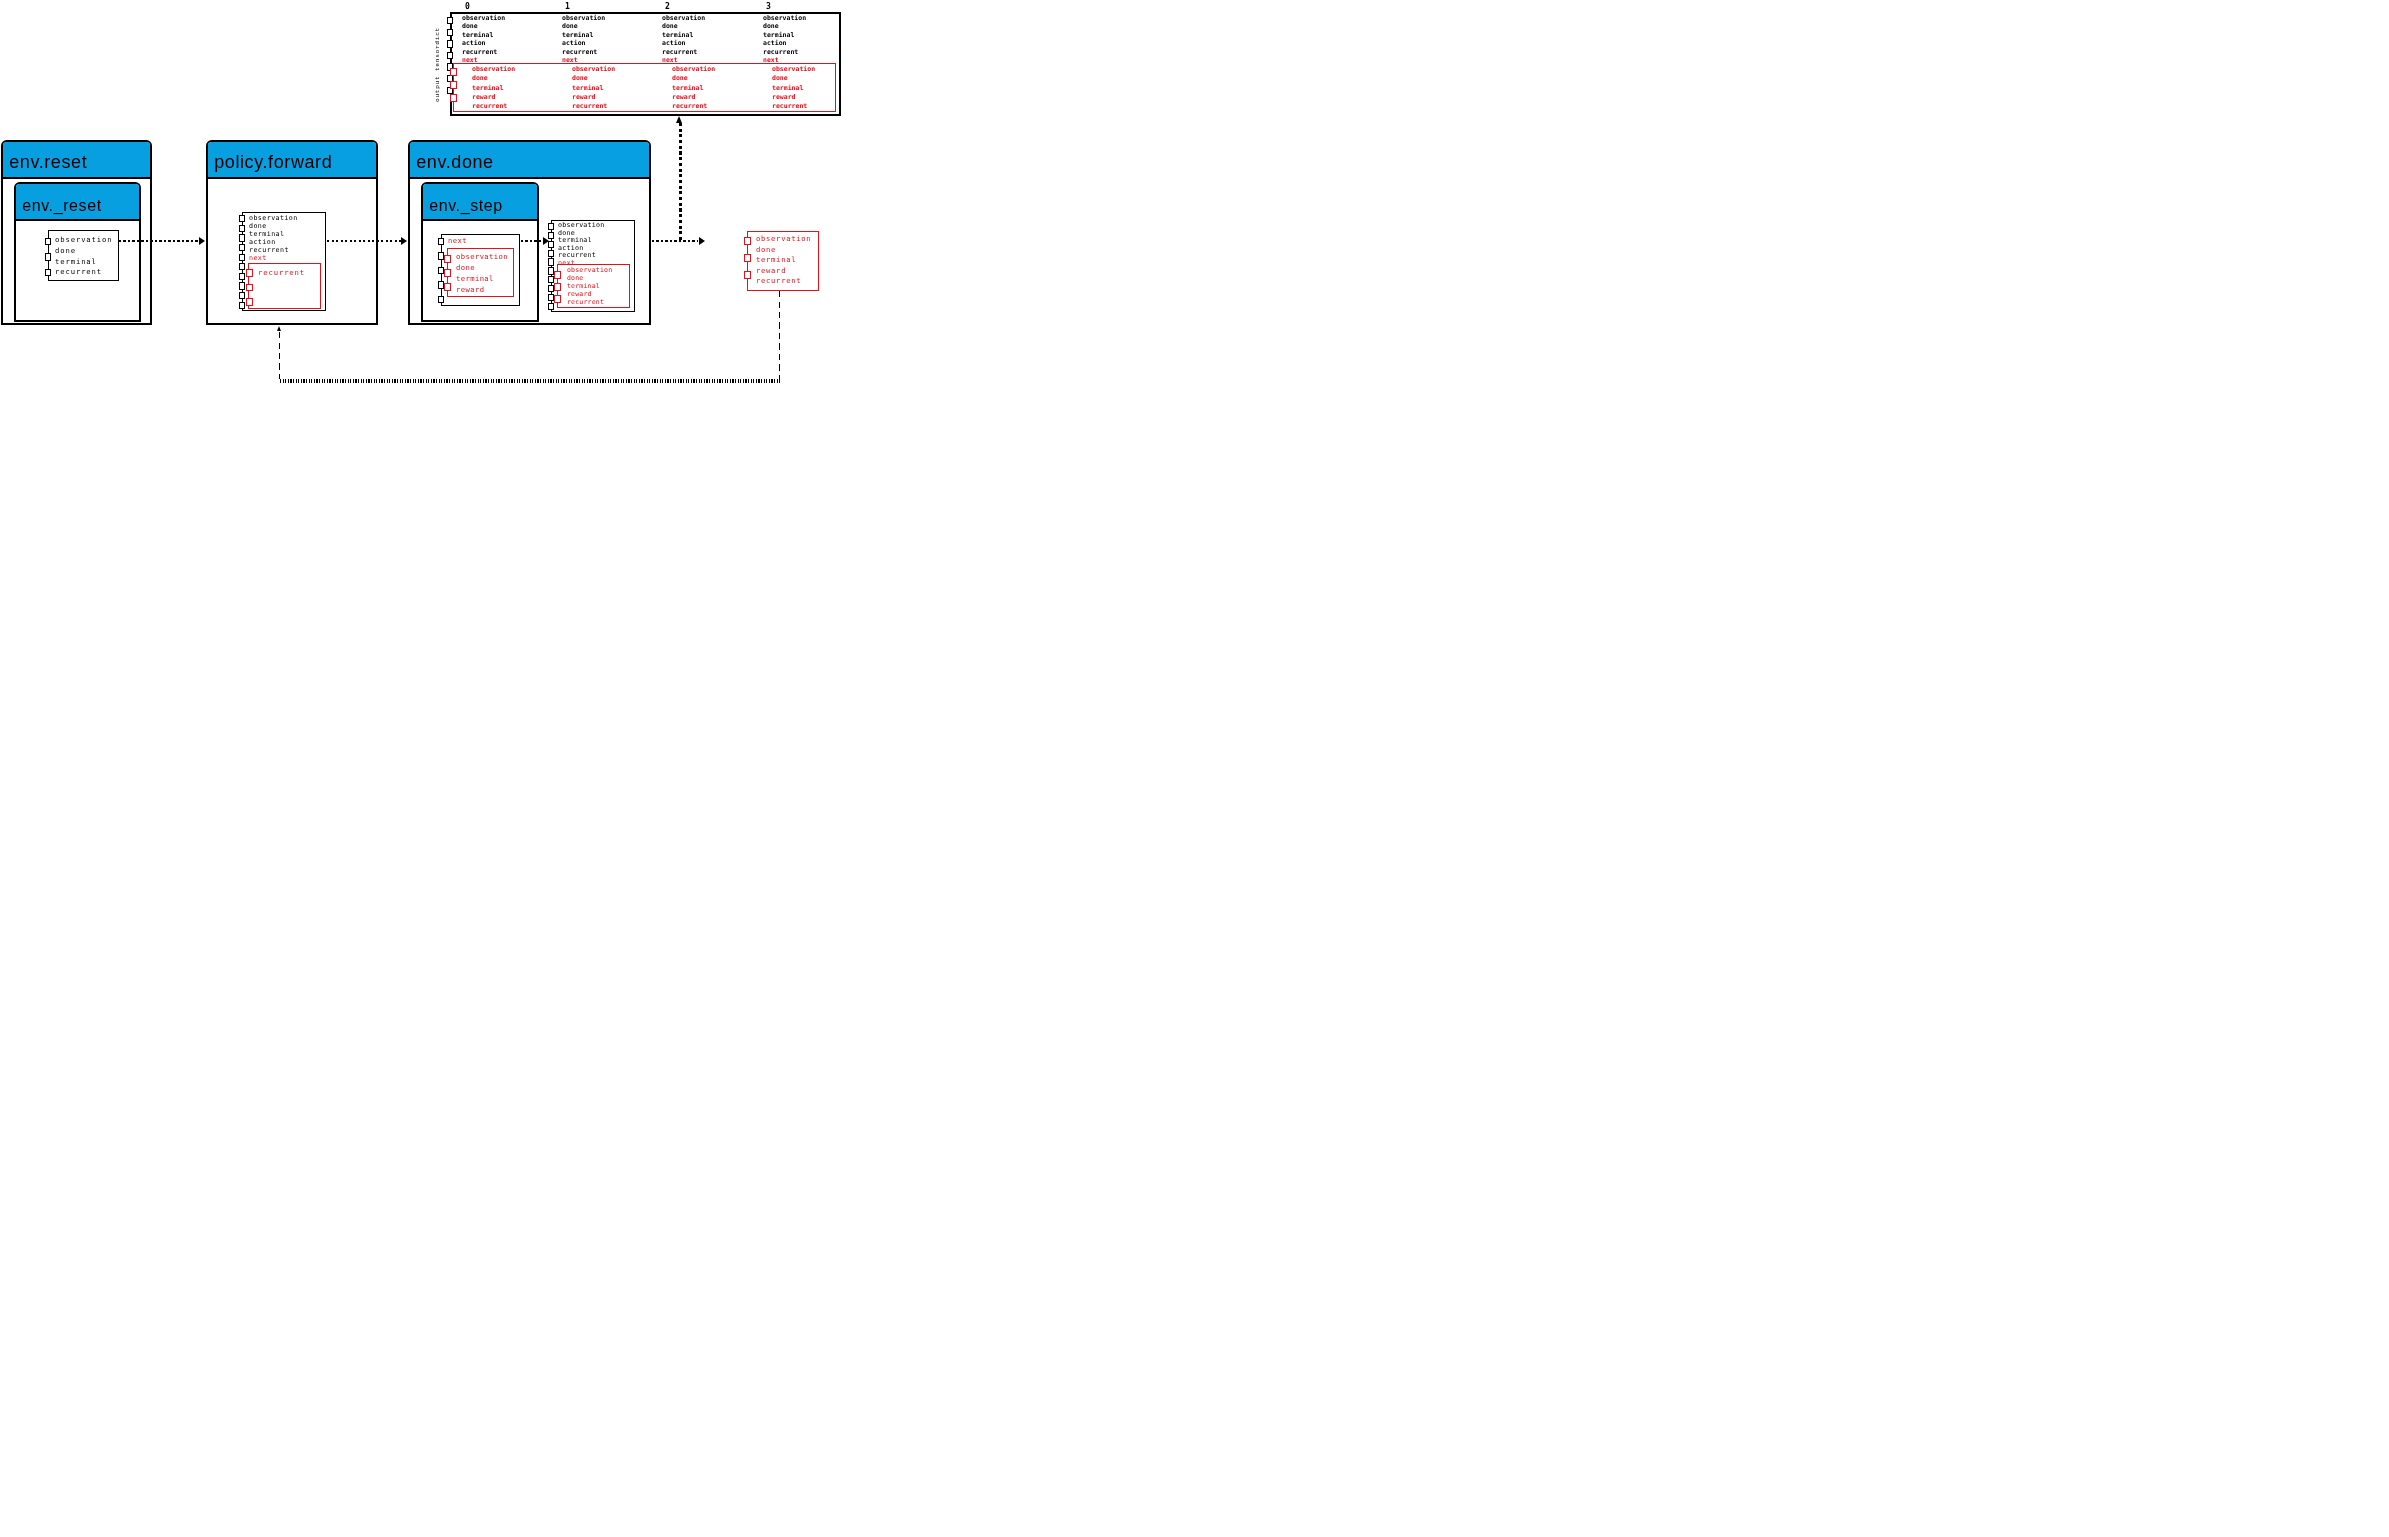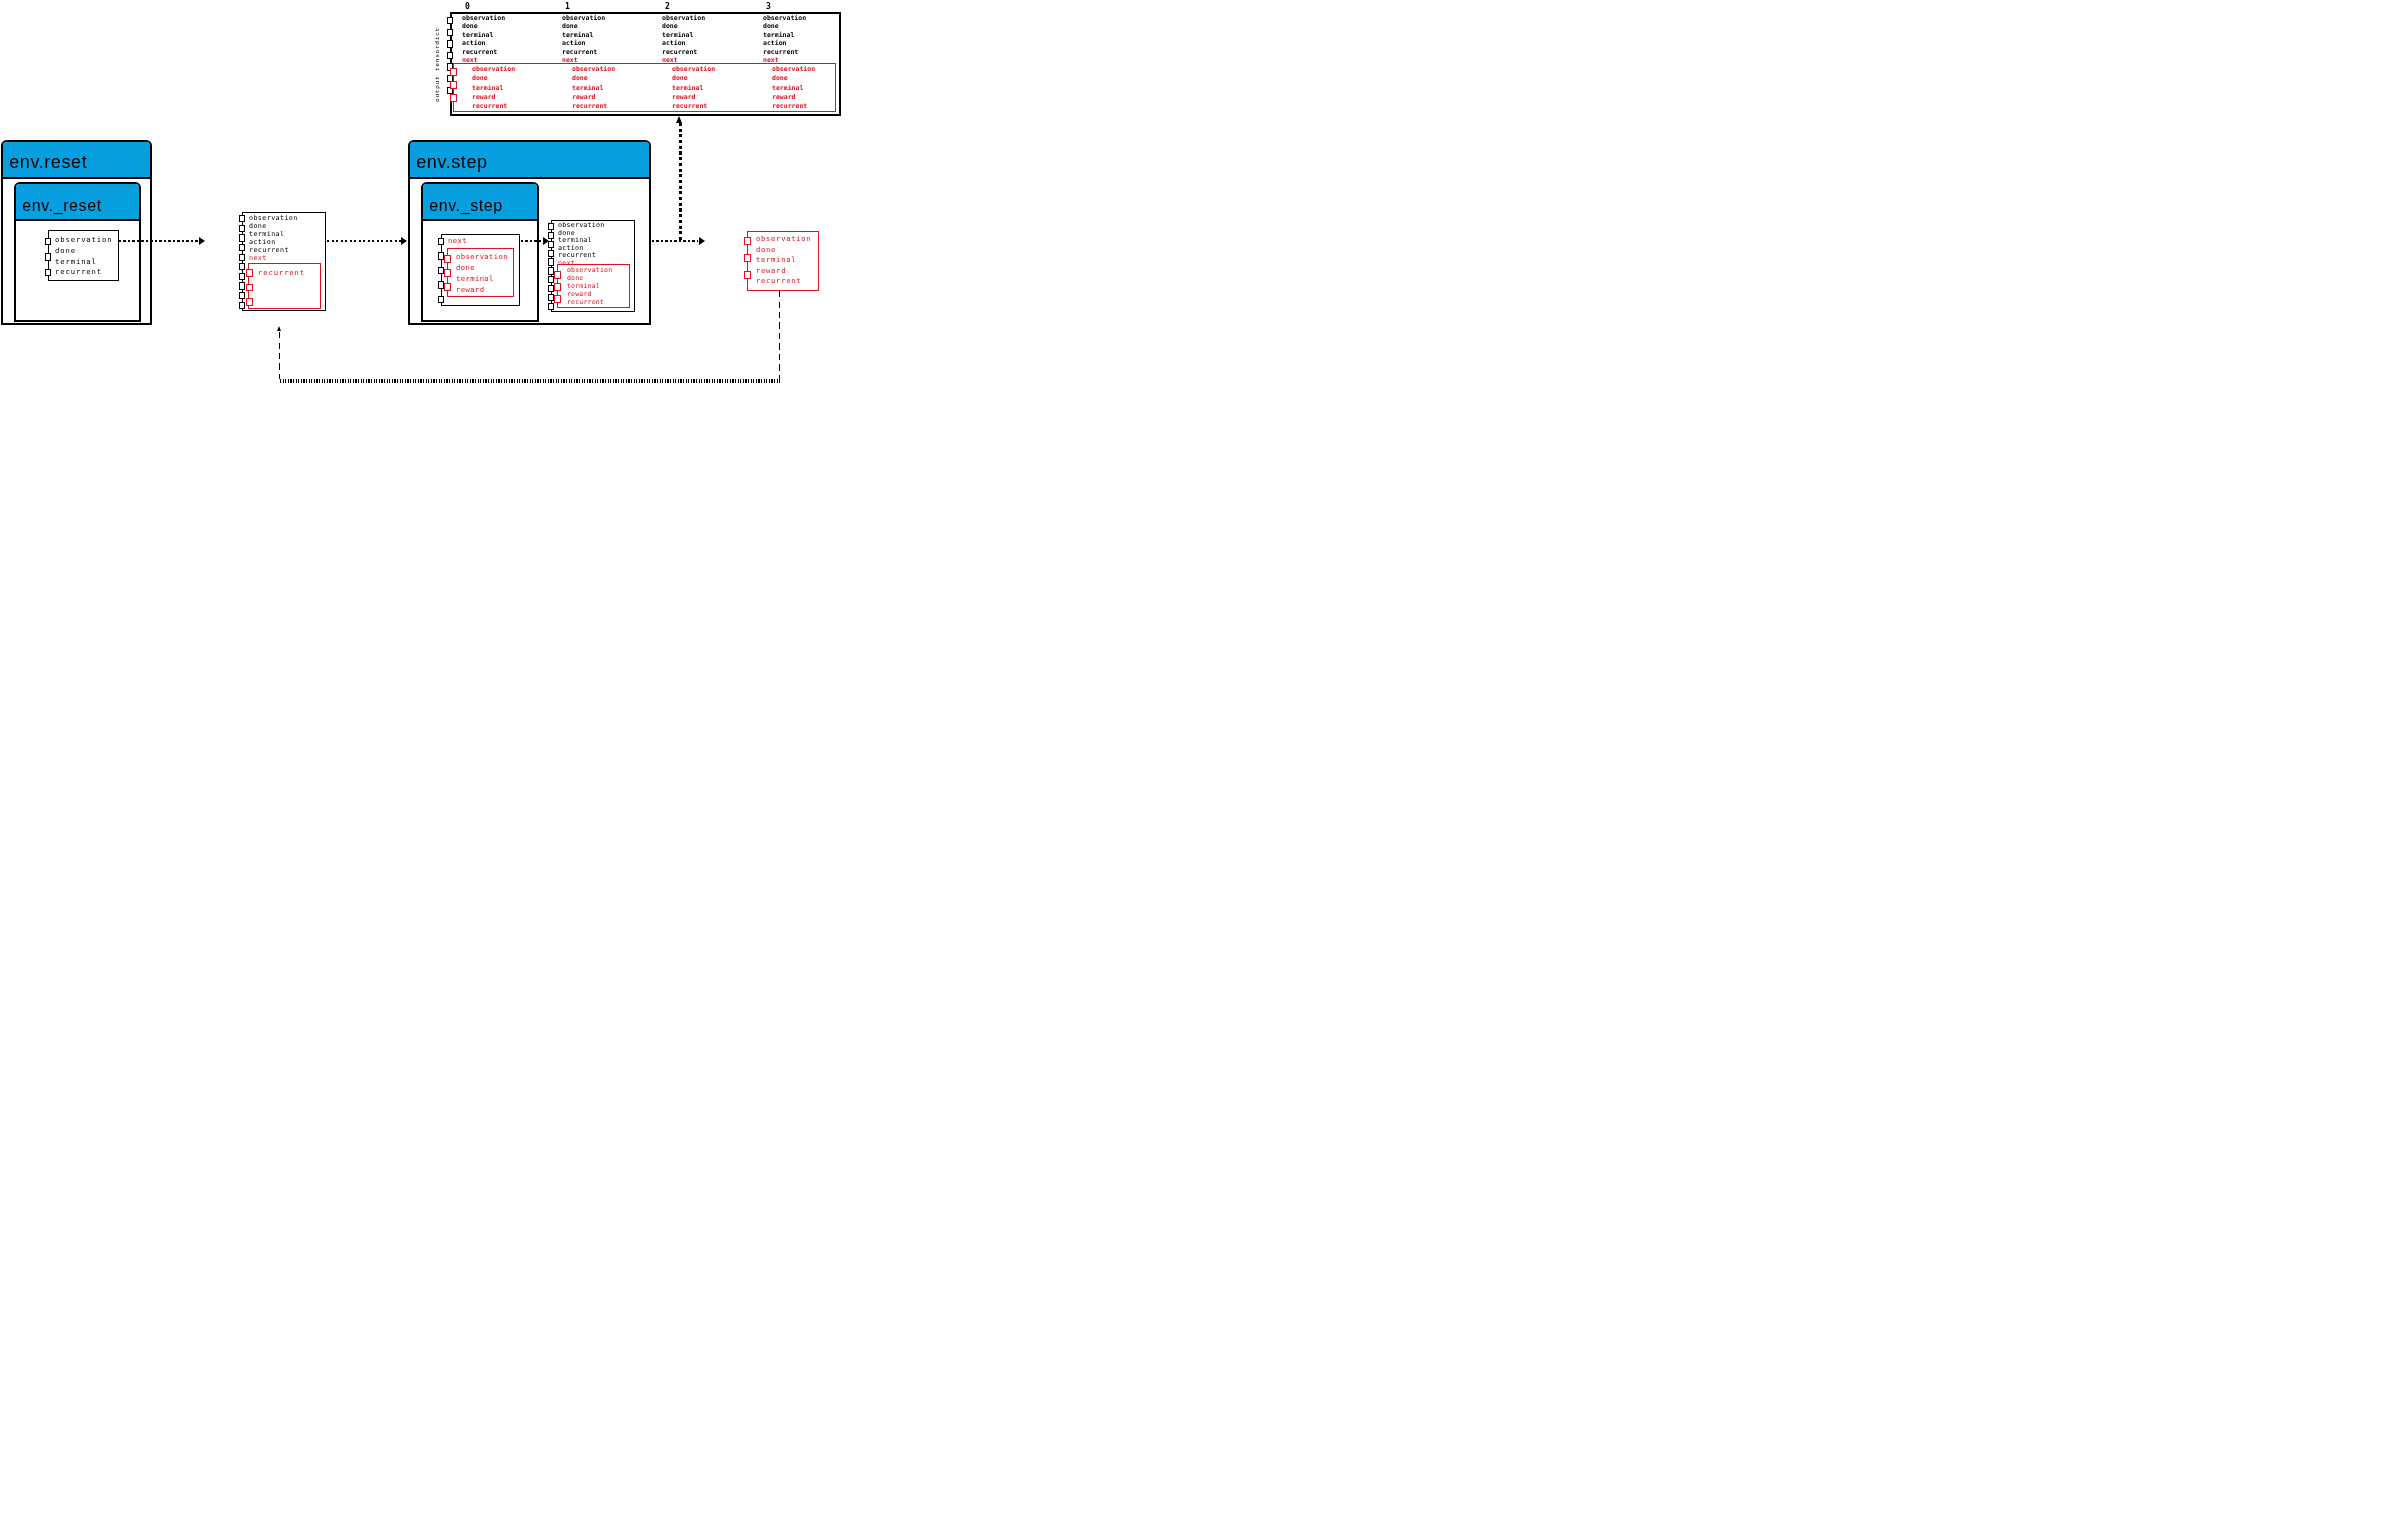--- a/index.html
+++ b/index.html
@@ -154,20 +154,25 @@
   </div>
   <div class="zip" style="left:45px; top:238px; height:38px">
     <i></i>
       <i></i>
       <i></i>
   </div>
 
   <div class="dot-h" style="left:119px; top:240px; width:80px"></div>
   <div class="head-r" style="left:199px; top:237px"></div>
 
+  <div class="fnbox" style="left:206px; top:140px; width:172px; height:185px">
+    <div class="fnhdr" style="height:37px">
+      <span class="fntitle t-lg">policy.forward</span>
+    </div>
+  </div>
   <div class="tdbox" style="left:242px; top:212px; width:84px; height:99px"></div>
   <div class="keys" style="left:249px; top:214px; font-size:6.7px; line-height:8px; letter-spacing:0.4px">
     <div>observation</div>
     <div>done</div>
     <div>terminal</div>
     <div>action</div>
     <div>recurrent</div>
     <div class="red-t">next</div>
   </div>
   <div class="tdbox red" style="left:248px; top:263px; width:73px; height:46px"></div>
@@ -190,21 +195,21 @@
     <i></i>
       <i></i>
       <i></i>
   </div>
 
   <div class="dot-h" style="left:327px; top:240px; width:75px"></div>
   <div class="head-r" style="left:401px; top:237px"></div>
 
   <div class="fnbox" style="left:408px; top:140px; width:243px; height:185px">
     <div class="fnhdr" style="height:37px">
-      <span class="fntitle t-lg">env.step</span>
+      <span class="fntitle t-lg">env.done</span>
     </div>
   </div>
   <div class="fnbox" style="left:421px; top:182px; width:118px; height:140px">
     <div class="fnhdr" style="height:37px">
       <span class="fntitle t-md">env._step</span>
     </div>
   </div>
 
   <div class="tdbox" style="left:441px; top:234px; width:79px; height:72px"></div>
   <div class="keys red-t" style="left:448px; top:236px; font-size:7.2px; letter-spacing:0.4px; line-height:9.6px">

